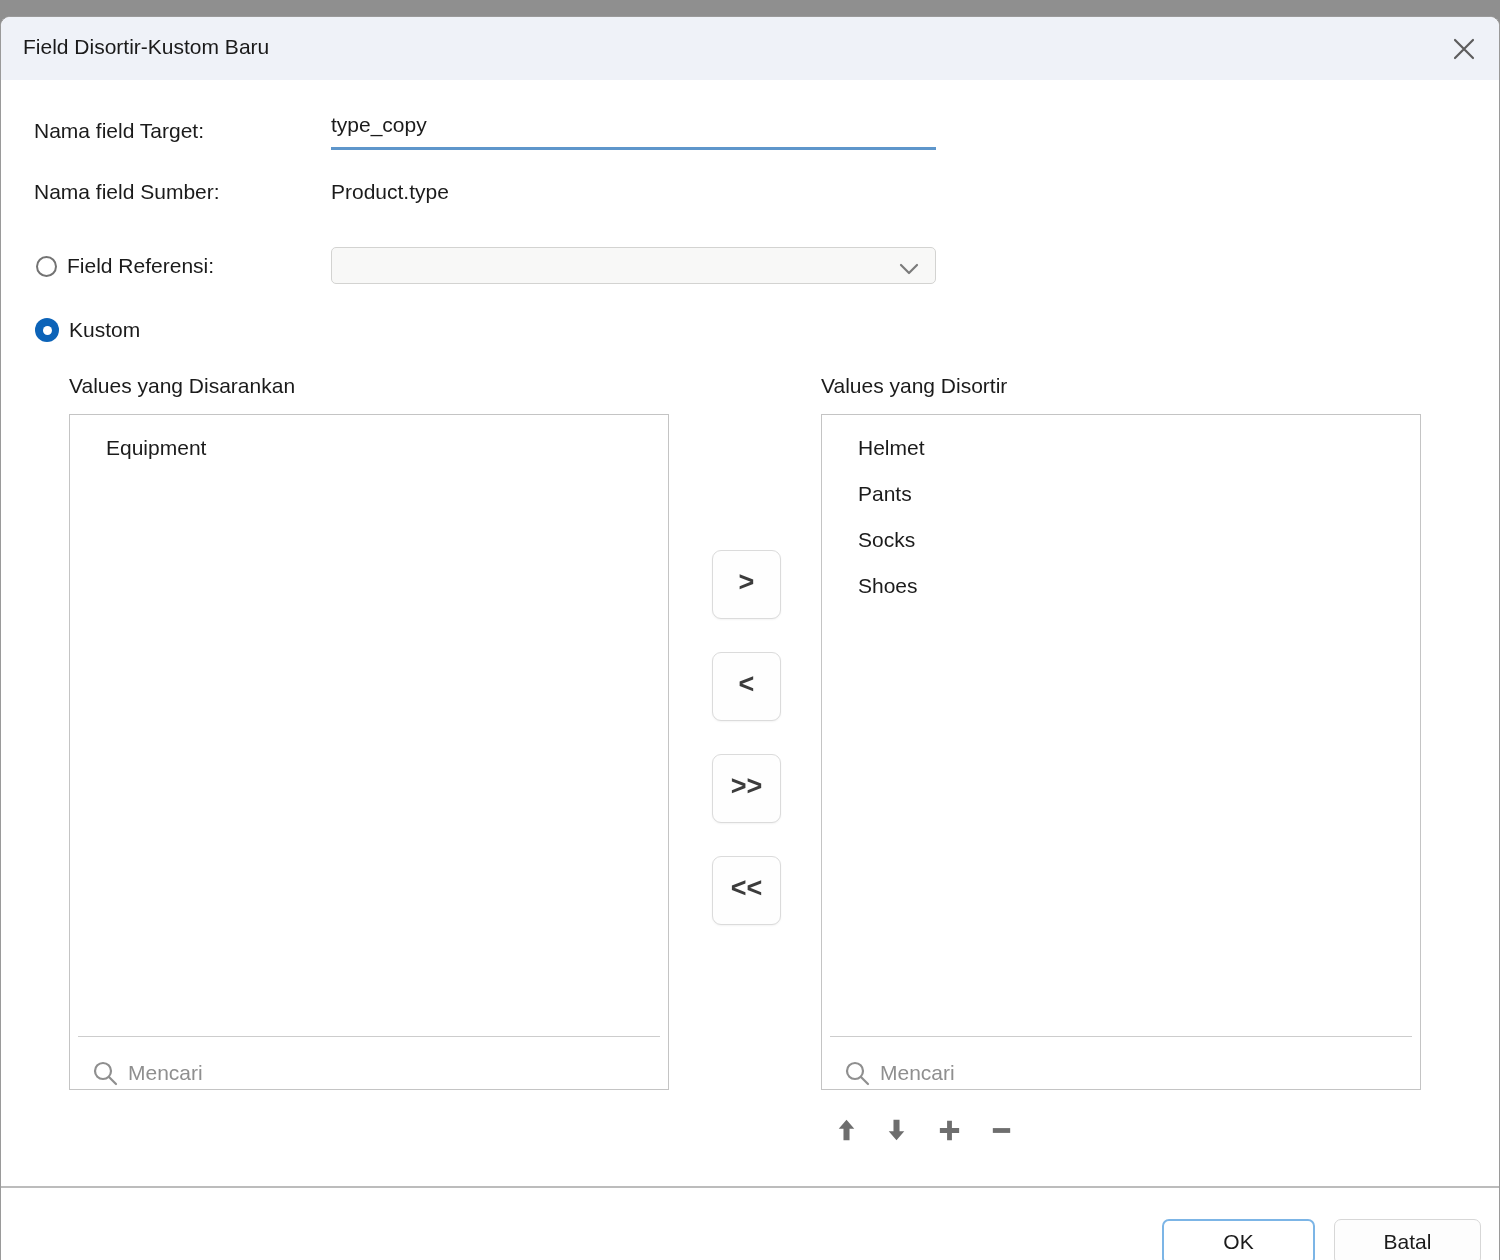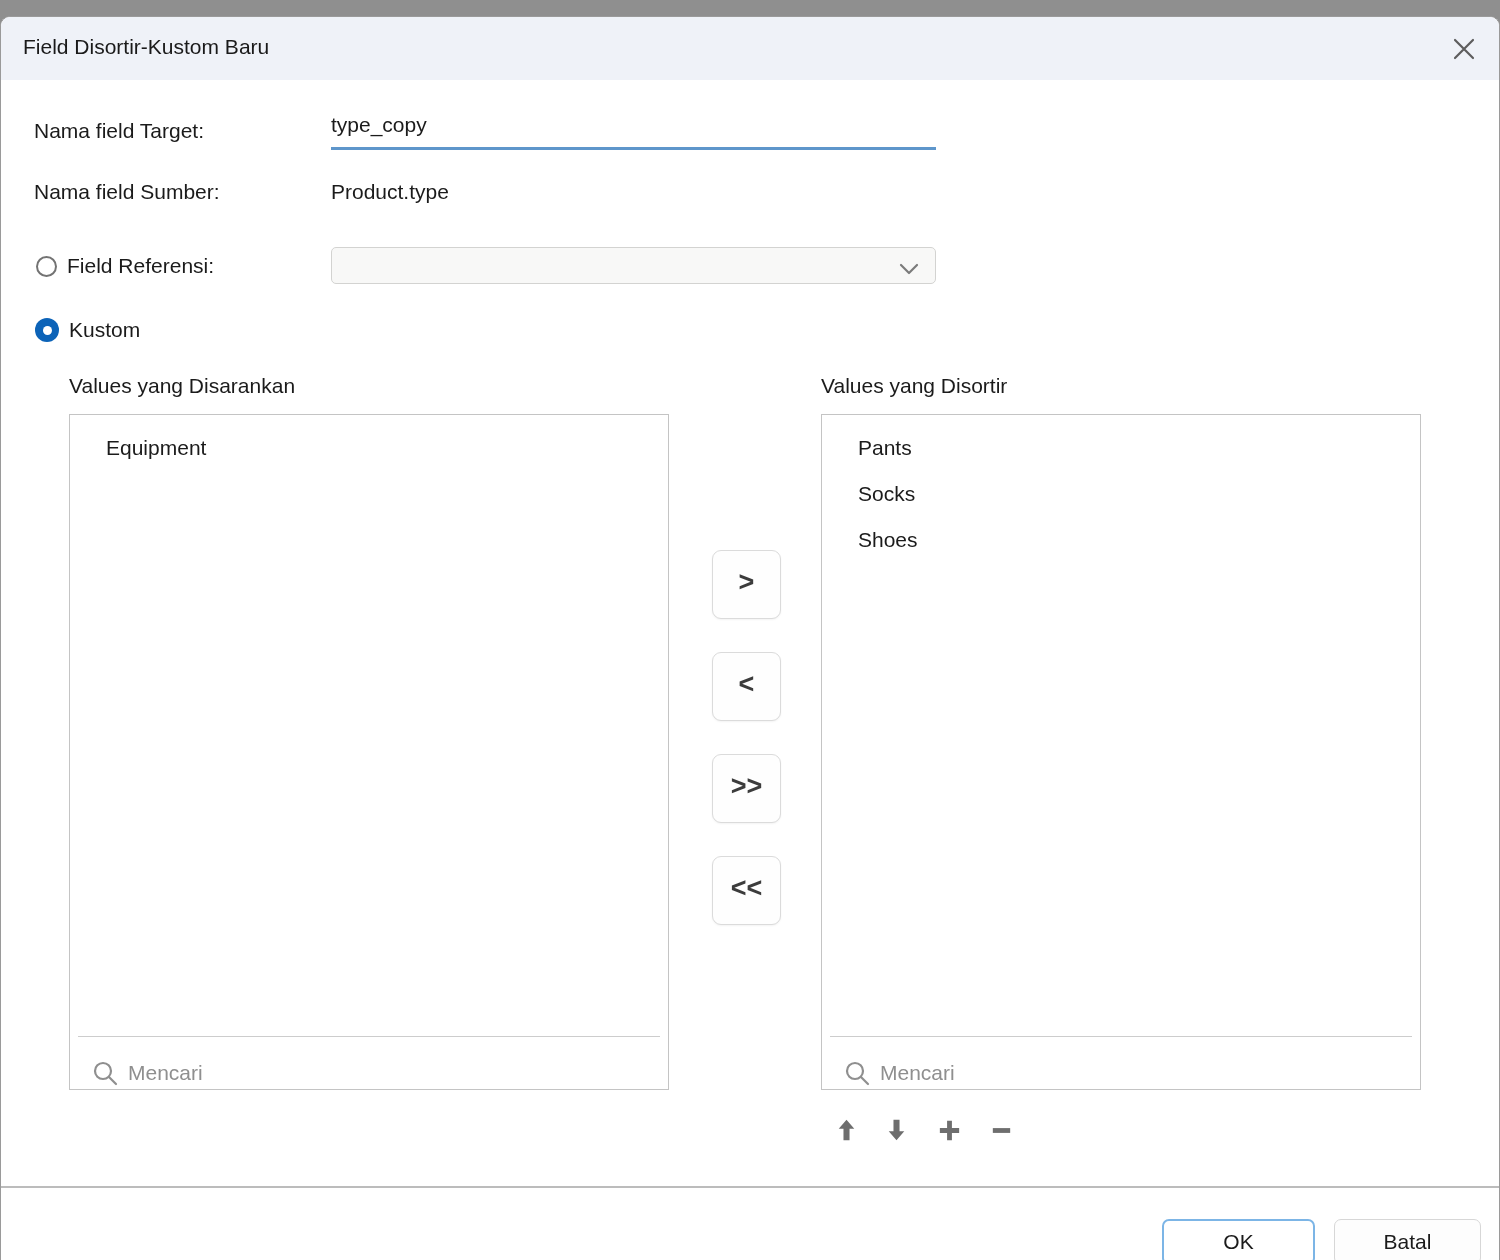--- a/index.html
+++ b/index.html
@@ -193,20 +193,21 @@
           <circle cx="11" cy="11" r="8" stroke="#8f8f8f" stroke-width="2.2" fill="none"></circle>
           <path d="M17 17 L24 24" stroke="#8f8f8f" stroke-width="2.2" stroke-linecap="round"></path>
         </svg>
       </span>
       <input class="search-input" placeholder="Mencari" style="">
     </div>
   </div>
 
   <div class="listbox listbox-right">
     <div class="list-items">
+        <div class="list-item">Helmet</div>
         <div class="list-item">Pants</div>
         <div class="list-item">Socks</div>
         <div class="list-item">Shoes</div>
       </div>
     <div class="search-divider"></div>
     <div class="search-row">
       <span class="search-icon">
         <svg width="27" height="27" viewBox="0 0 27 27">
           <circle cx="11" cy="11" r="8" stroke="#8f8f8f" stroke-width="2.2" fill="none"></circle>
           <path d="M17 17 L24 24" stroke="#8f8f8f" stroke-width="2.2" stroke-linecap="round"></path>

